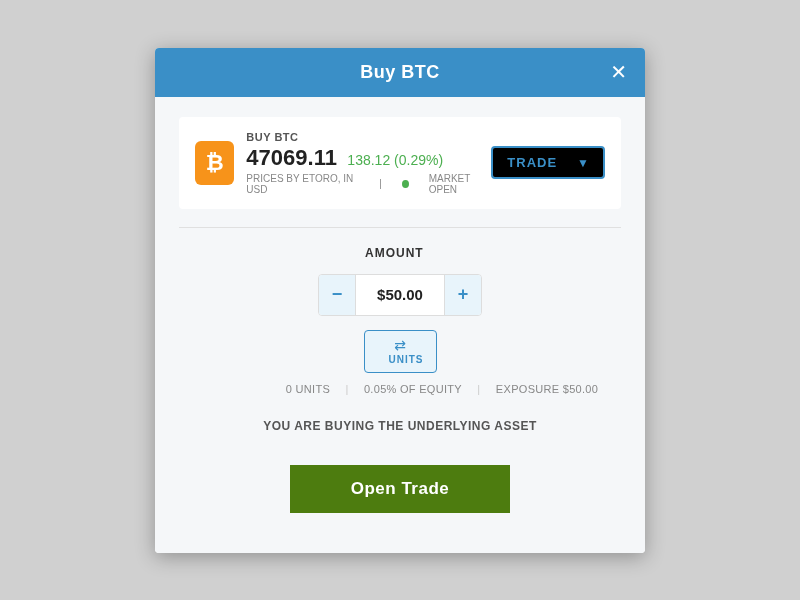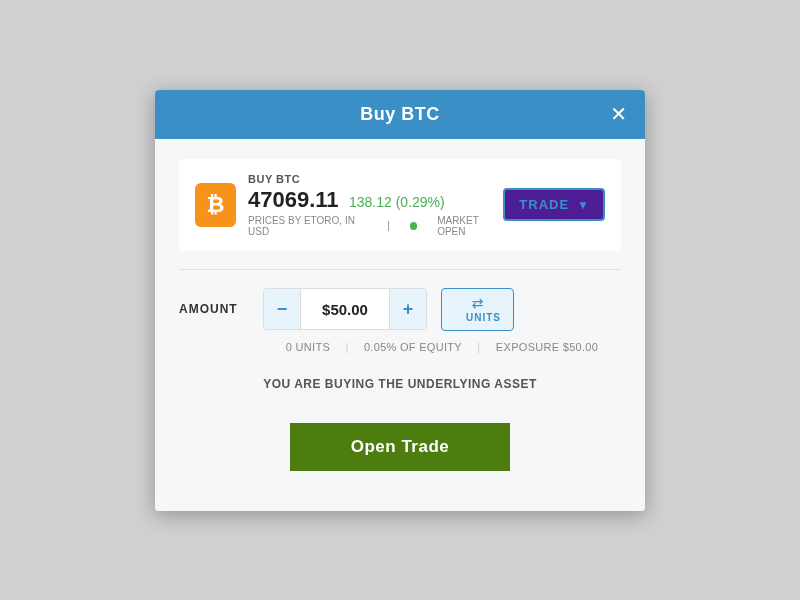--- a/index.html
+++ b/index.html
@@ -107,23 +107,23 @@
       background: #4caf50;
       border-radius: 50%;
       display: inline-block;
     }
     .trade-dropdown {
       border: 2px solid #3a8fc7;
       border-radius: 4px;
       padding: 7px 14px;
       display: flex;
       align-items: center;
-      gap: 8px;
-      cursor: pointer;
-      background: #4c1d95;
+      gap: 20px;
+      cursor: pointer;
+      background: #000000;
     }
     .trade-dropdown-label {
       color: #3a8fc7;
       font-size: 13px;
       font-weight: 700;
       letter-spacing: 1px;
     }
     .trade-dropdown-arrow {
       color: #3a8fc7;
       font-size: 12px;
@@ -131,20 +131,21 @@
     .divider {
       border: none;
       border-top: 1px solid #e0e0e0;
       margin-bottom: 18px;
     }
     .amount-row {
       display: flex;
       align-items: center;
       gap: 14px;
       margin-bottom: 10px;
+      flex-direction: column;
     }
     .amount-label {
       font-size: 12px;
       font-weight: 800;
       color: #333;
       letter-spacing: 1px;
       min-width: 70px;
     }
     .amount-control {
       display: flex;

